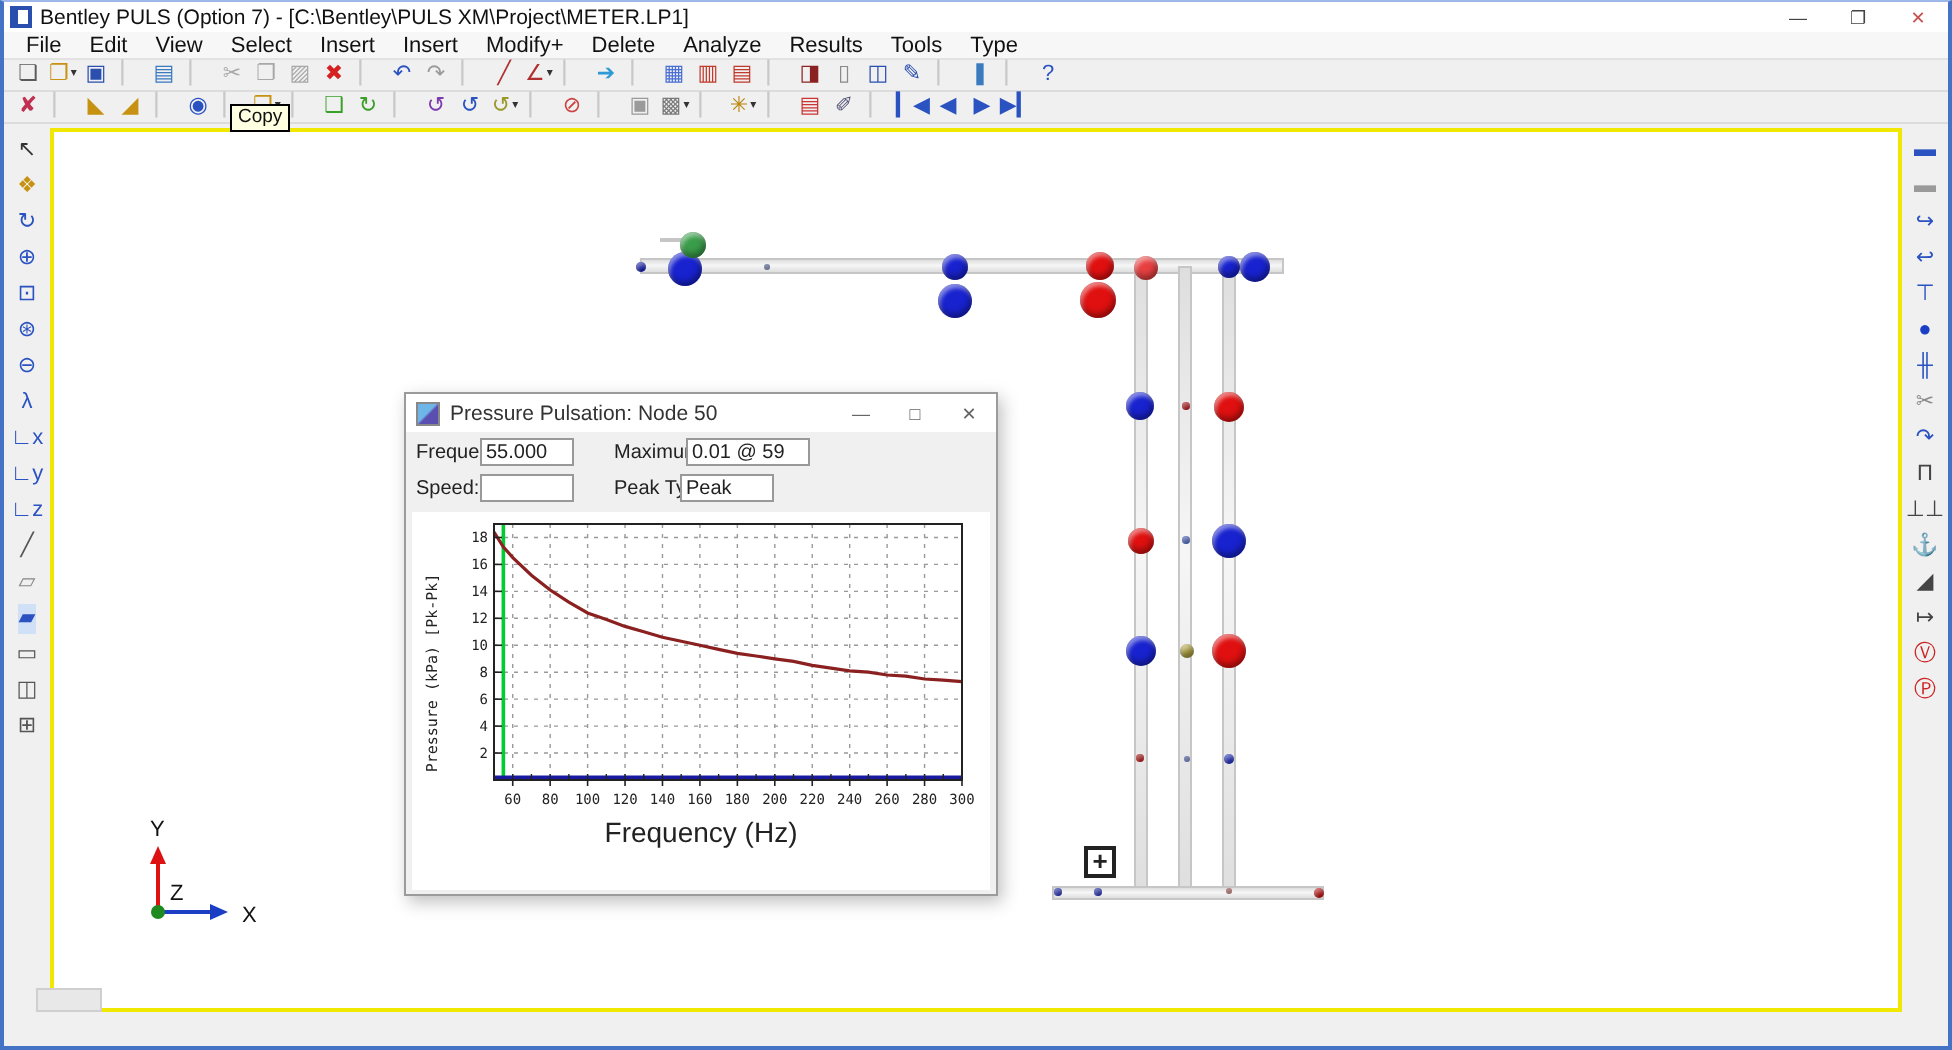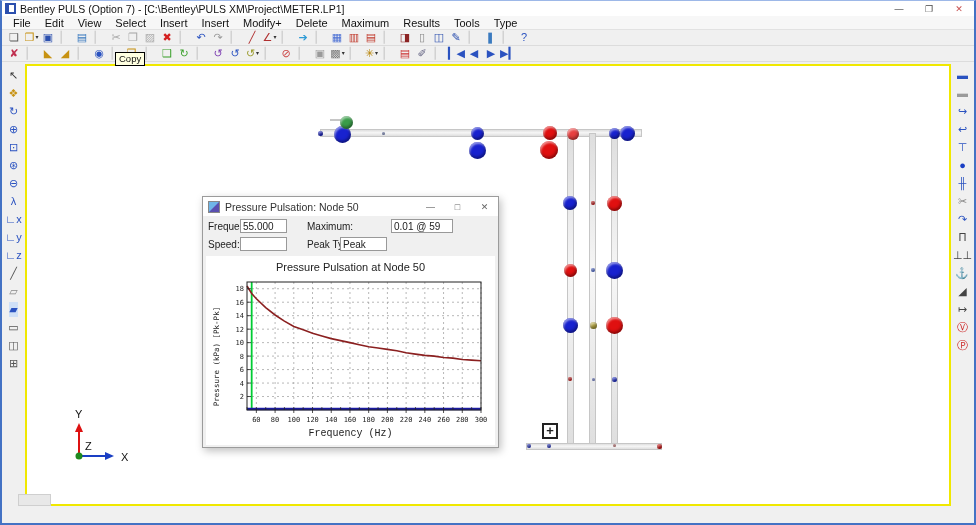--- a/index.html
+++ b/index.html
@@ -42,21 +42,21 @@
   .dlg-controls { display:flex; }
   .dlg-controls span { width:27px; text-align:center; font-size:9px; color:#666; }
   .dlg-fields { position:relative; height:38px; font-size:10px; color:#222; }
   .dlg-fields .lbl { position:absolute; }
   .dlg-fields input { position:absolute; height:14px; border:1px solid #999; background:#fff; font-size:10px; font-family:"Liberation Sans",sans-serif; padding:0 2px; color:#222; }
   .chart-panel { position:absolute; left:3px; top:59px; width:289px; height:189px; background:#ffffff; }
   .chart-title { text-align:center; font-size:11px; color:#222; padding-top:5px; height:20px; }
   .chart-row { display:flex; }
   .chart-ylabel { width:13px; position:relative; }
   .chart-ylabel span { position:absolute; left:-55px; top:76px; width:130px; transform:rotate(-90deg); transform-origin:center; font-size:7.5px; font-family:"DejaVu Sans Mono",monospace; color:#222; text-align:center; display:block; }
-  .chart-xlabel { text-align:center; font-size:10px; color:#222; font-family:Liberation Mono, monospace; }
+  .chart-xlabel { text-align:center; font-size:14px; color:#222; font-family:Liberation Sans, sans-serif; }
   .tick { font-size:7px; font-family:"DejaVu Sans Mono",monospace; fill:#222; }
 
   
   .triad { position:absolute; }
   .triad text { font-size:11px; fill:#111; font-family:"Liberation Sans",sans-serif; }
 
   
   .statusbar { position:absolute; left:0; right:0; bottom:0; height:17px; background:#f0f0f0; display:flex; font-size:10px; color:#222; align-items:stretch; }
   .sb-panel { border:1px solid #cccccc; background:#f4f4f4; display:flex; align-items:center; padding-left:5px; margin-right:1px; }
 
@@ -89,21 +89,21 @@
       <span class="menu-item">Select</span>
 
       <span class="menu-item">Insert</span>
 
       <span class="menu-item">Insert</span>
 
       <span class="menu-item">Modify+</span>
 
       <span class="menu-item">Delete</span>
 
-      <span class="menu-item">Maximum</span>
+      <span class="menu-item">Analyze</span>
 
       <span class="menu-item">Results</span>
 
       <span class="menu-item">Tools</span>
 
       <span class="menu-item">Type</span>
     </div>
 
   <div class="toolbar">
 
@@ -557,28 +557,27 @@
           <span class="dlg-controls">
             <span>—</span>
             <span>□</span>
             <span>✕</span>
           </span>
         </div>
         <div class="dlg-fields">
           <span class="lbl" style="left:5px; top:5px;">Frequency:</span>
           <input style="left: 37px; top: 3px; width: 47px;" readonly="" value="55.000">
           <span class="lbl" style="left:104px; top:5px;">Maximum:</span>
-          <input style="left: 140px; top: 3px; width: 62px; margin-left: 48px;" readonly="" value="0.01 @ 59">
+          <input style="left: 140px; top: 3px; width: 62px;" readonly="" value="0.01 @ 59">
           <span class="lbl" style="left:5px; top:23px;">Speed:</span>
           <input style="left: 37px; top: 21px; width: 47px;" readonly="" value="">
           <span class="lbl" style="left:104px; top:23px;">Peak Type:</span>
           <input style="left: 137px; top: 21px; width: 47px;" readonly="" value="Peak">
         </div>
         <div class="chart-panel">
-          <div class="chart-title">Pressure Pulsation at Node 50</div>
           <div class="chart-row">
             <div class="chart-ylabel">
                 <span>Pressure (kPa)  [Pk-Pk]</span>
               </div>
             <svg id="chart-svg" width="274" height="152">
                 <line x1="37.36" y1="6" x2="37.36" y2="134" stroke="#999" stroke-width="0.7" stroke-dasharray="2,3"></line>
                 <line x1="56.08" y1="6" x2="56.08" y2="134" stroke="#999" stroke-width="0.7" stroke-dasharray="2,3"></line>
                 <line x1="74.80000000000001" y1="6" x2="74.80000000000001" y2="134" stroke="#999" stroke-width="0.7" stroke-dasharray="2,3"></line>
                 <line x1="93.52000000000001" y1="6" x2="93.52000000000001" y2="134" stroke="#999" stroke-width="0.7" stroke-dasharray="2,3"></line>
                 <line x1="112.24" y1="6" x2="112.24" y2="134" stroke="#999" stroke-width="0.7" stroke-dasharray="2,3"></line>

